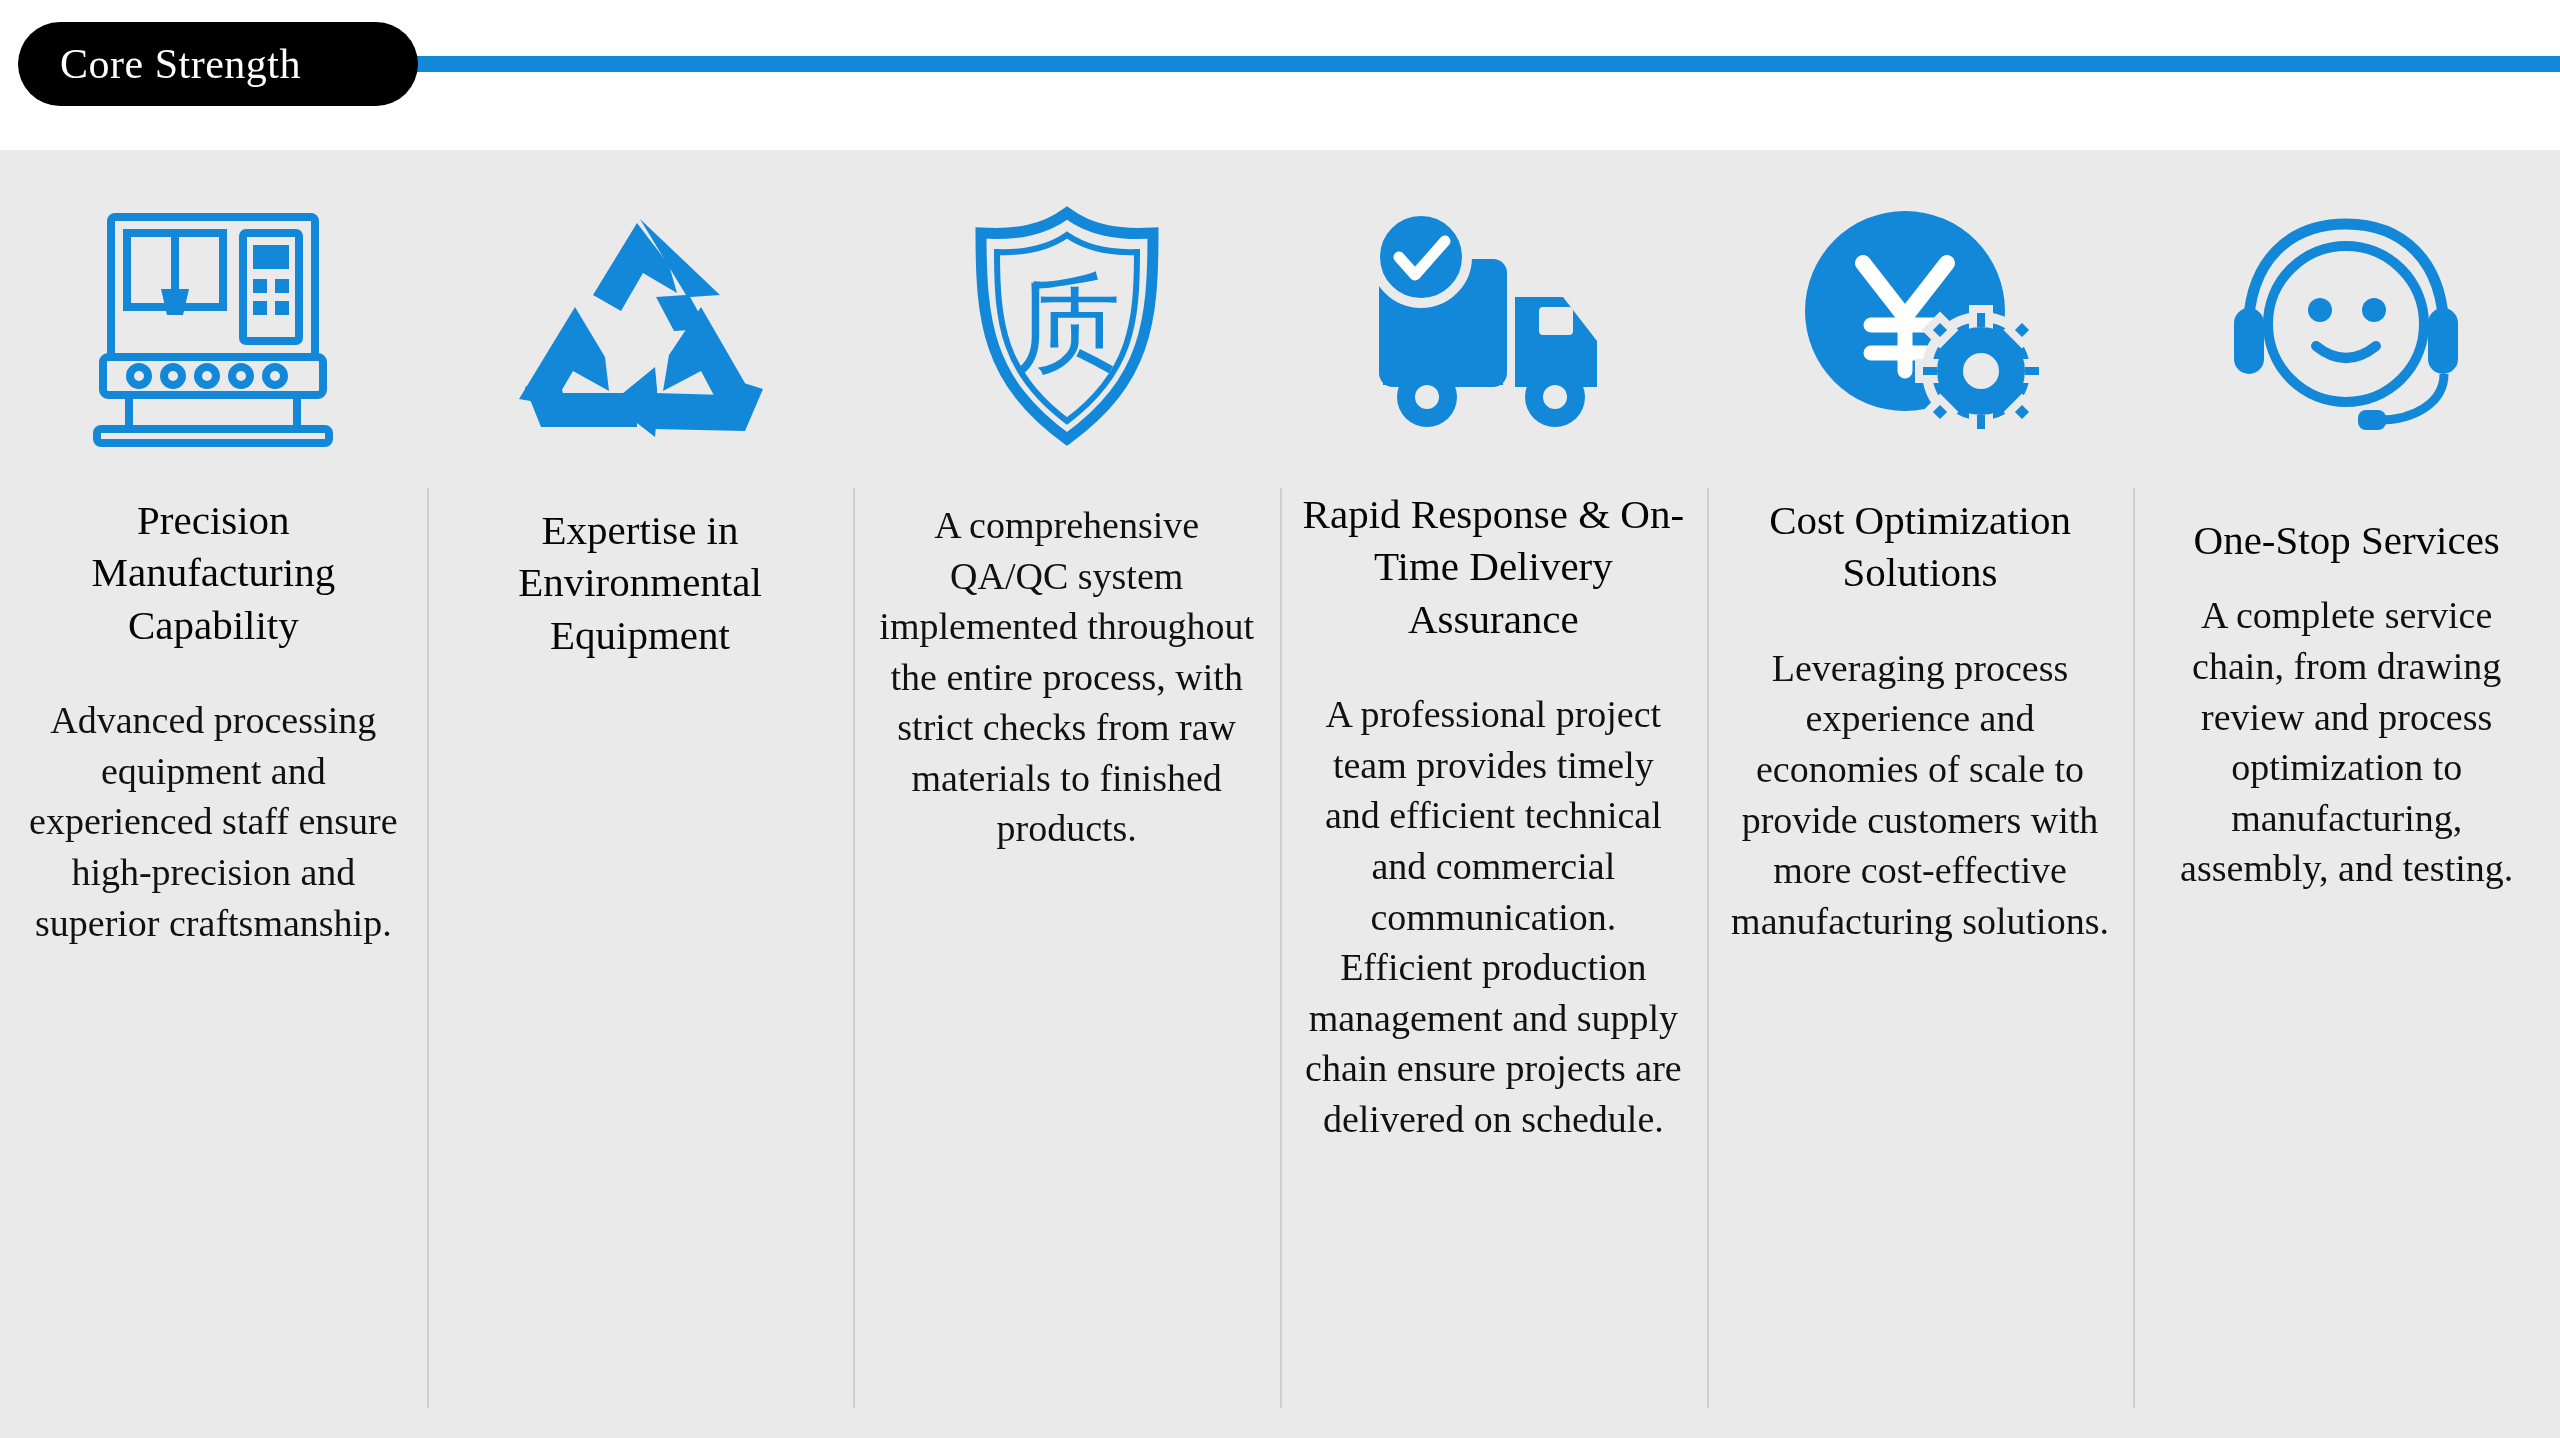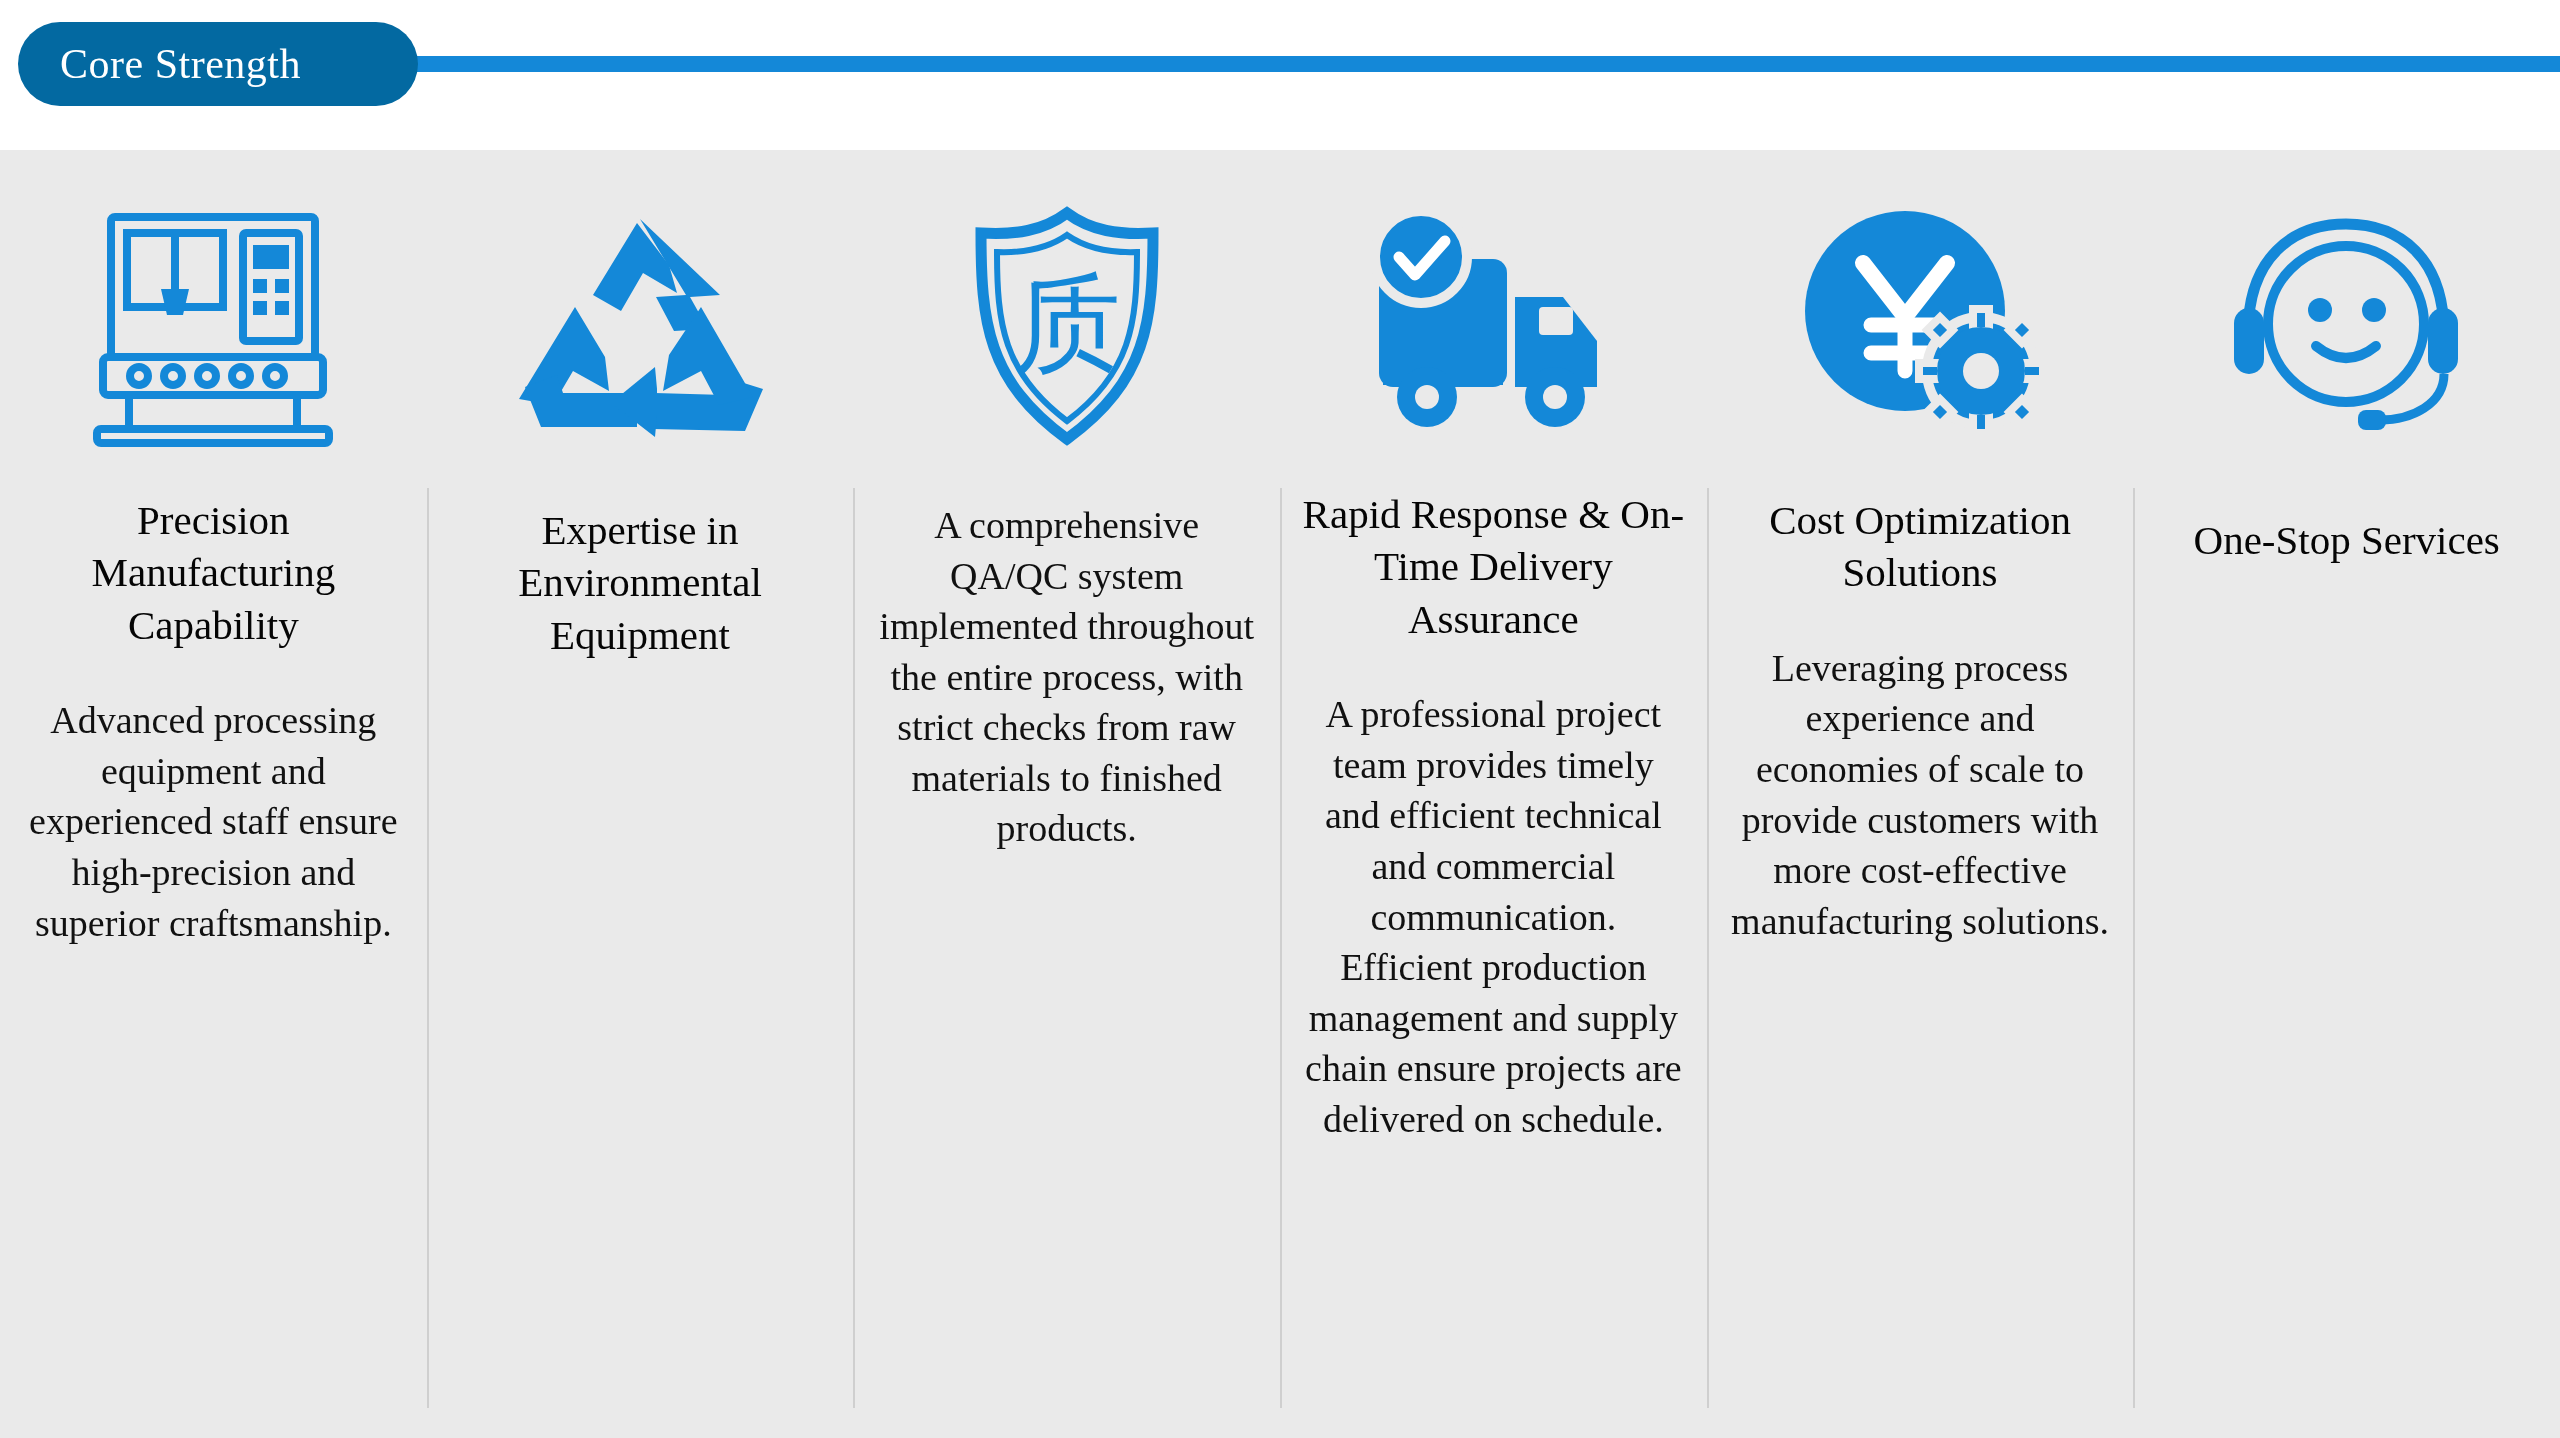--- a/index.html
+++ b/index.html
@@ -20,21 +20,21 @@
     height: 150px;
     background: #ffffff;
   }
   .header-pill {
     position: absolute;
     left: 18px;
     top: 22px;
     height: 84px;
     min-width: 400px;
     padding: 0 56px 0 42px;
-    background: #0369a1;
+    background: #000000;
     border-radius: 42px;
     display: flex;
     align-items: center;
     box-sizing: border-box;
     z-index: 2;
   }
   .header-pill-label {
     color: #ffffff;
     font-size: 42px;
     line-height: 1;
@@ -240,15 +240,16 @@
         <circle cx="162" cy="104" r="12" fill="#1488d8" stroke="none"></circle>
         <path d="M104 140 q30 24 60 0" stroke-linecap="round"></path>
         <path d="M36 128 C36 52 80 18 134 18 C188 18 232 52 232 128" stroke-width="11"></path>
         <rect x="22" y="102" width="30" height="66" rx="15" fill="#1488d8" stroke="none"></rect>
         <rect x="216" y="102" width="30" height="66" rx="15" fill="#1488d8" stroke="none"></rect>
         <path d="M232 168 C232 198 200 214 168 214" stroke-width="9"></path>
         <rect x="146" y="204" width="28" height="20" rx="8" fill="#1488d8" stroke="none"></rect>
       </svg>
     </div>
     <div class="col-title">One-Stop Services</div>
+    <div class="col-desc">A complete service chain, from drawing review and process optimization to manufacturing, assembly, and testing.</div>
   </div>
 
 </div>
 
 </body></html>

